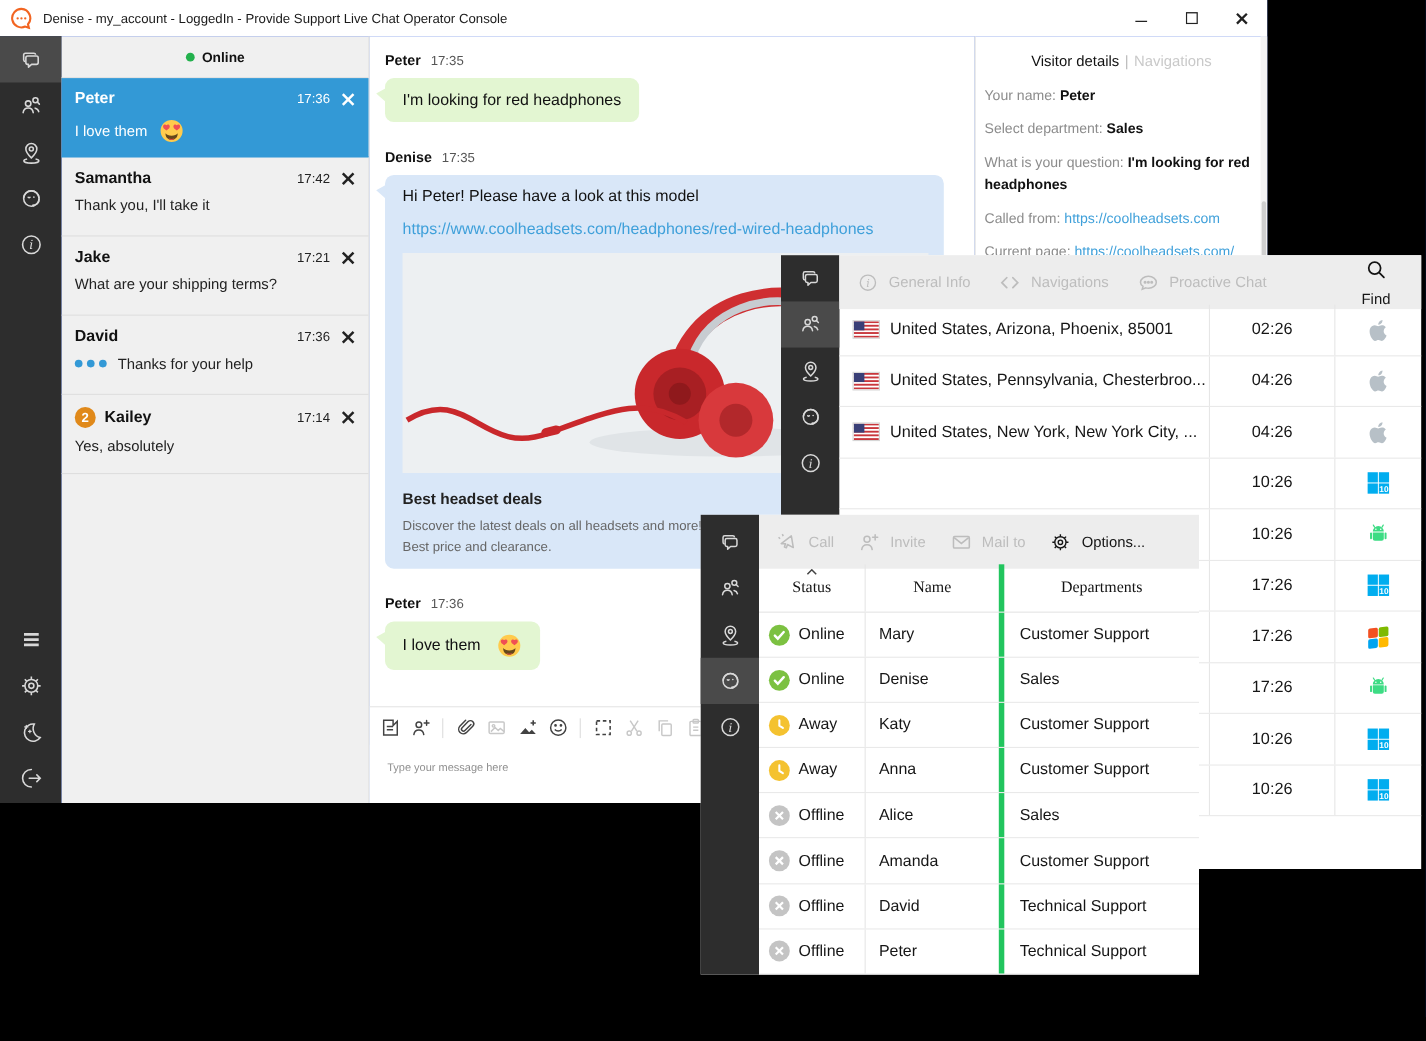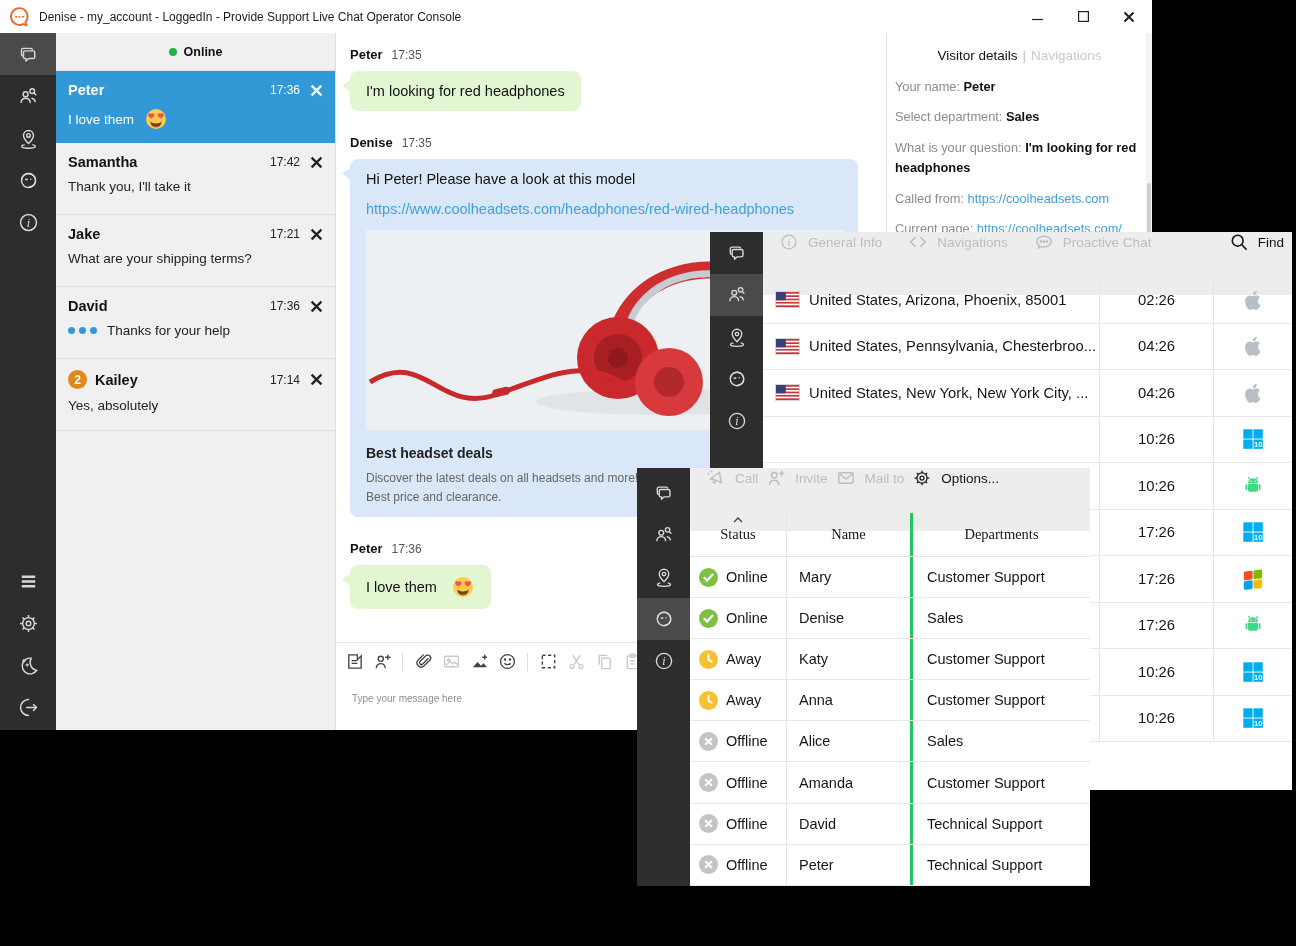--- a/index.html
+++ b/index.html
@@ -74,44 +74,44 @@
   .d-f{font-size:12.8px;color:#8c8c8c;margin:0 12px 10px 8px;line-height:1.6;}
   .d-f .val{color:#111;font-weight:bold;}
   .d-f .lnk{color:#3fa0da;font-weight:normal;}
   .dscroll{position:absolute;right:0;top:0;width:6px;height:697px;background:#f4f4f4;}
   .dthumb{position:absolute;right:1px;top:150px;width:4px;height:60px;border-radius:2px;background:#cfcfcf;}
 
   
   #visitors{left:710px;top:232px;width:582px;height:558px;background:#fff;}
   .vside{position:absolute;left:0;top:0;width:53px;height:558px;background:#2d2d2d;}
   .vside .scell svg{width:22px;height:22px;}
-  .toolbar{position:absolute;left:53px;right:0;top:0;height:63px;background:#ededed;display:flex;align-items:flex-start;gap:26px;padding-left:16px;box-sizing:border-box;}
+  .toolbar{position:absolute;left:53px;right:0;top:0;height:49px;background:#ededed;display:flex;align-items:center;gap:26px;padding-left:16px;box-sizing:border-box;}
   .tbi{display:flex;align-items:center;gap:9px;font-size:13.5px;color:#bdbdbd;}
   .tbi svg{width:20px;height:20px;}
   .tbi.on{color:#141414;}
-  .tbi.right{margin-left:auto;margin-right:8px;}
+  .tbi.right{margin-left:auto;margin-right:28px;flex-direction:column;}
   .vtable{position:absolute;left:53px;right:0;top:45px;bottom:0;}
   .vhead{display:flex;height:46px;border-bottom:1px solid #e4e4e4;box-sizing:border-box;font-size:14.5px;color:#141414;}
   .vcol-loc{width:337px;display:flex;align-items:center;justify-content:center;border-right:1px solid #e6e6e6;box-sizing:border-box;position:relative;}
   .vcol-time{width:114px;display:flex;align-items:center;justify-content:center;border-right:1px solid #e6e6e6;box-sizing:border-box;}
   .vcol-os{flex:1;display:flex;align-items:center;justify-content:center;}
   .vrow{display:flex;height:46.5px;border-bottom:1px solid #e9e9e9;box-sizing:border-box;font-size:14.8px;color:#161616;}
   .vrow .vcol-loc{justify-content:flex-start;padding-left:13px;gap:10px;}
   .flag{width:23px;height:15px;outline:1px solid #d6d6d6;}
   .osi{width:24px;height:24px;}
   .caret{position:absolute;top:4px;left:50%;margin-left:-5px;color:#444;}
 
   
   #operators{left:637px;top:468px;width:453px;height:418px;background:#fff;}
   .oside{position:absolute;left:0;top:0;width:53px;height:418px;background:#2d2d2d;padding-top:4px;box-sizing:border-box;}
   .oside .scell svg{width:22px;height:22px;}
   .otable{position:absolute;left:53px;right:0;top:45px;bottom:0;}
   .ohead{display:flex;height:44px;border-bottom:1px solid #e4e4e4;box-sizing:border-box;font-size:14.5px;color:#141414;font-family:Liberation Serif, serif;}
   .ocol-st{width:97px;display:flex;align-items:center;justify-content:center;border-right:1px solid #e6e6e6;box-sizing:border-box;position:relative;}
-  .ocol-nm{width:126px;display:flex;align-items:center;justify-content:center;border-right:3px solid #22c55e;box-sizing:border-box;}
+  .ocol-nm{width:126px;display:flex;align-items:center;justify-content:center;border-right:5px solid #22c55e;box-sizing:border-box;}
   .ocol-dp{flex:1;display:flex;align-items:center;justify-content:center;}
   .orow{display:flex;height:41.1px;border-bottom:1px solid #e9e9e9;box-sizing:border-box;font-size:14.5px;color:#161616;}
   .orow .ocol-st{justify-content:flex-start;padding-left:9px;gap:8px;}
   .orow .ocol-nm{justify-content:flex-start;padding-left:12px;}
   .orow .ocol-dp{justify-content:flex-start;padding-left:14px;}
   .sicon{width:19px;height:19px;border-radius:50%;display:inline-flex;align-items:center;justify-content:center;flex:none;}
   .sicon svg{width:19px;height:19px;}
   .st-online{background:#7cc141;} .st-away{background:#f4c230;} .st-offline{background:#c4c4c4;}
 </style>
 </head>
@@ -850,21 +850,21 @@
           <svg>
             <use href="#i-headset"></use>
           </svg>
         </div>
       <div class="scell">
           <svg>
             <use href="#i-info"></use>
           </svg>
         </div>
     </nav>
-    <div class="toolbar" style="left:53px;gap:8px;">
+    <div class="toolbar" style="left:53px;gap:22px;">
       <span class="tbi">
           <svg>
             <use href="#i-mega"></use>
           </svg>
           <span>Call</span>
         </span>
       <span class="tbi">
           <svg>
             <use href="#i-useradd"></use>
           </svg>

